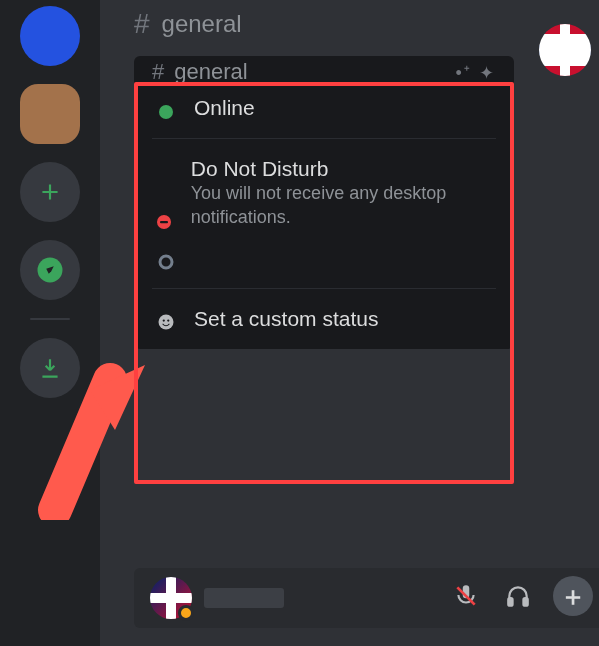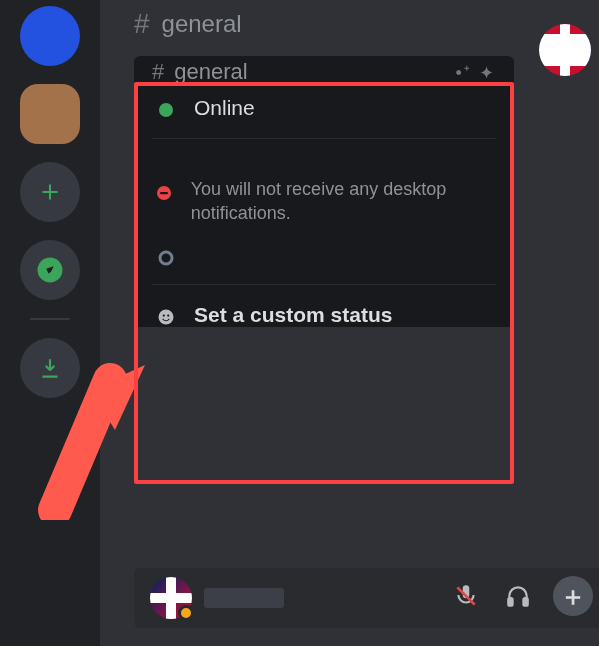--- a/index.html
+++ b/index.html
@@ -96,27 +96,27 @@
   .menu-top {
     display:flex; align-items:center; height:28px;
     padding:0 18px; color:#72767d; font-size:22px; gap:10px;
     justify-content:space-between;
   }
   .menu-top .left{display:flex;align-items:center;gap:10px;}
   .dots{font-size:18px;letter-spacing:2px;}
   .menu-sep { border:none; border-top:1px solid #2a2c31; margin:8px 18px;}
 
   .status-item {
-    display:flex; align-items:center;
+    display:flex; align-items:flex-end;
     padding:10px 22px;
     gap:18px;
   }
   .status-icon { width:20px; display:flex; justify-content:center; margin-top:4px;}
   .status-label { color:#dcddde; font-size:21px; }
-  .status-desc  { color:#8e9297; font-size:18px; line-height:1.35; margin-top:20px;}
+  .status-desc  { color:#8e9297; font-size:18px; line-height:1.35; margin-top:0;}
   .status-body  { display:flex; flex-direction:column; }
 
   
   .user-panel {
     position:absolute;
     left:134px; bottom:18px;
     width:465px; height:60px;
     background:#292b2f;
     display:flex; align-items:center;
     padding:0 16px;
@@ -201,37 +201,38 @@
 
 
   <div class="status-item">
     <span class="status-icon">
       <svg width="16" height="16">
           <circle cx="8" cy="8" r="7" fill="#ed4245"></circle>
           <rect x="4" y="7" width="8" height="2.2" fill="#18191c" rx="1"></rect>
         </svg>
     </span>
     <div class="status-body">
+      <span class="status-label">Do Not Disturb</span>
       <span class="status-desc">You will not receive any desktop notifications.</span>
     </div>
   </div>
 
   <div class="status-item">
     <span class="status-icon">
       <svg width="16" height="16">
           <circle cx="8" cy="8" r="6" fill="none" stroke="#747f8d" stroke-width="3"></circle>
         </svg>
     </span>
     <div class="status-body">
     </div>
   </div>
 
   <hr class="menu-sep">
 
-  <div class="status-item" style="padding-bottom:0;font-weight:bold;">
+  <div class="status-item" style="padding-bottom:18px;">
     <span class="status-icon">
       <svg width="18" height="18" viewBox="0 0 24 24" fill="#b9bbbe">
           <circle cx="12" cy="12" r="10"></circle>
           <circle cx="9" cy="10" r="1.5" fill="#18191c"></circle>
           <circle cx="15" cy="10" r="1.5" fill="#18191c"></circle>
           <path d="M8 15c1 1.3 2.5 2 4 2s3-.7 4-2" stroke="#18191c" stroke-width="1.6" fill="none" stroke-linecap="round"></path>
         </svg>
     </span>
     <div class="status-body">
       <span class="status-label">Set a custom status</span>

